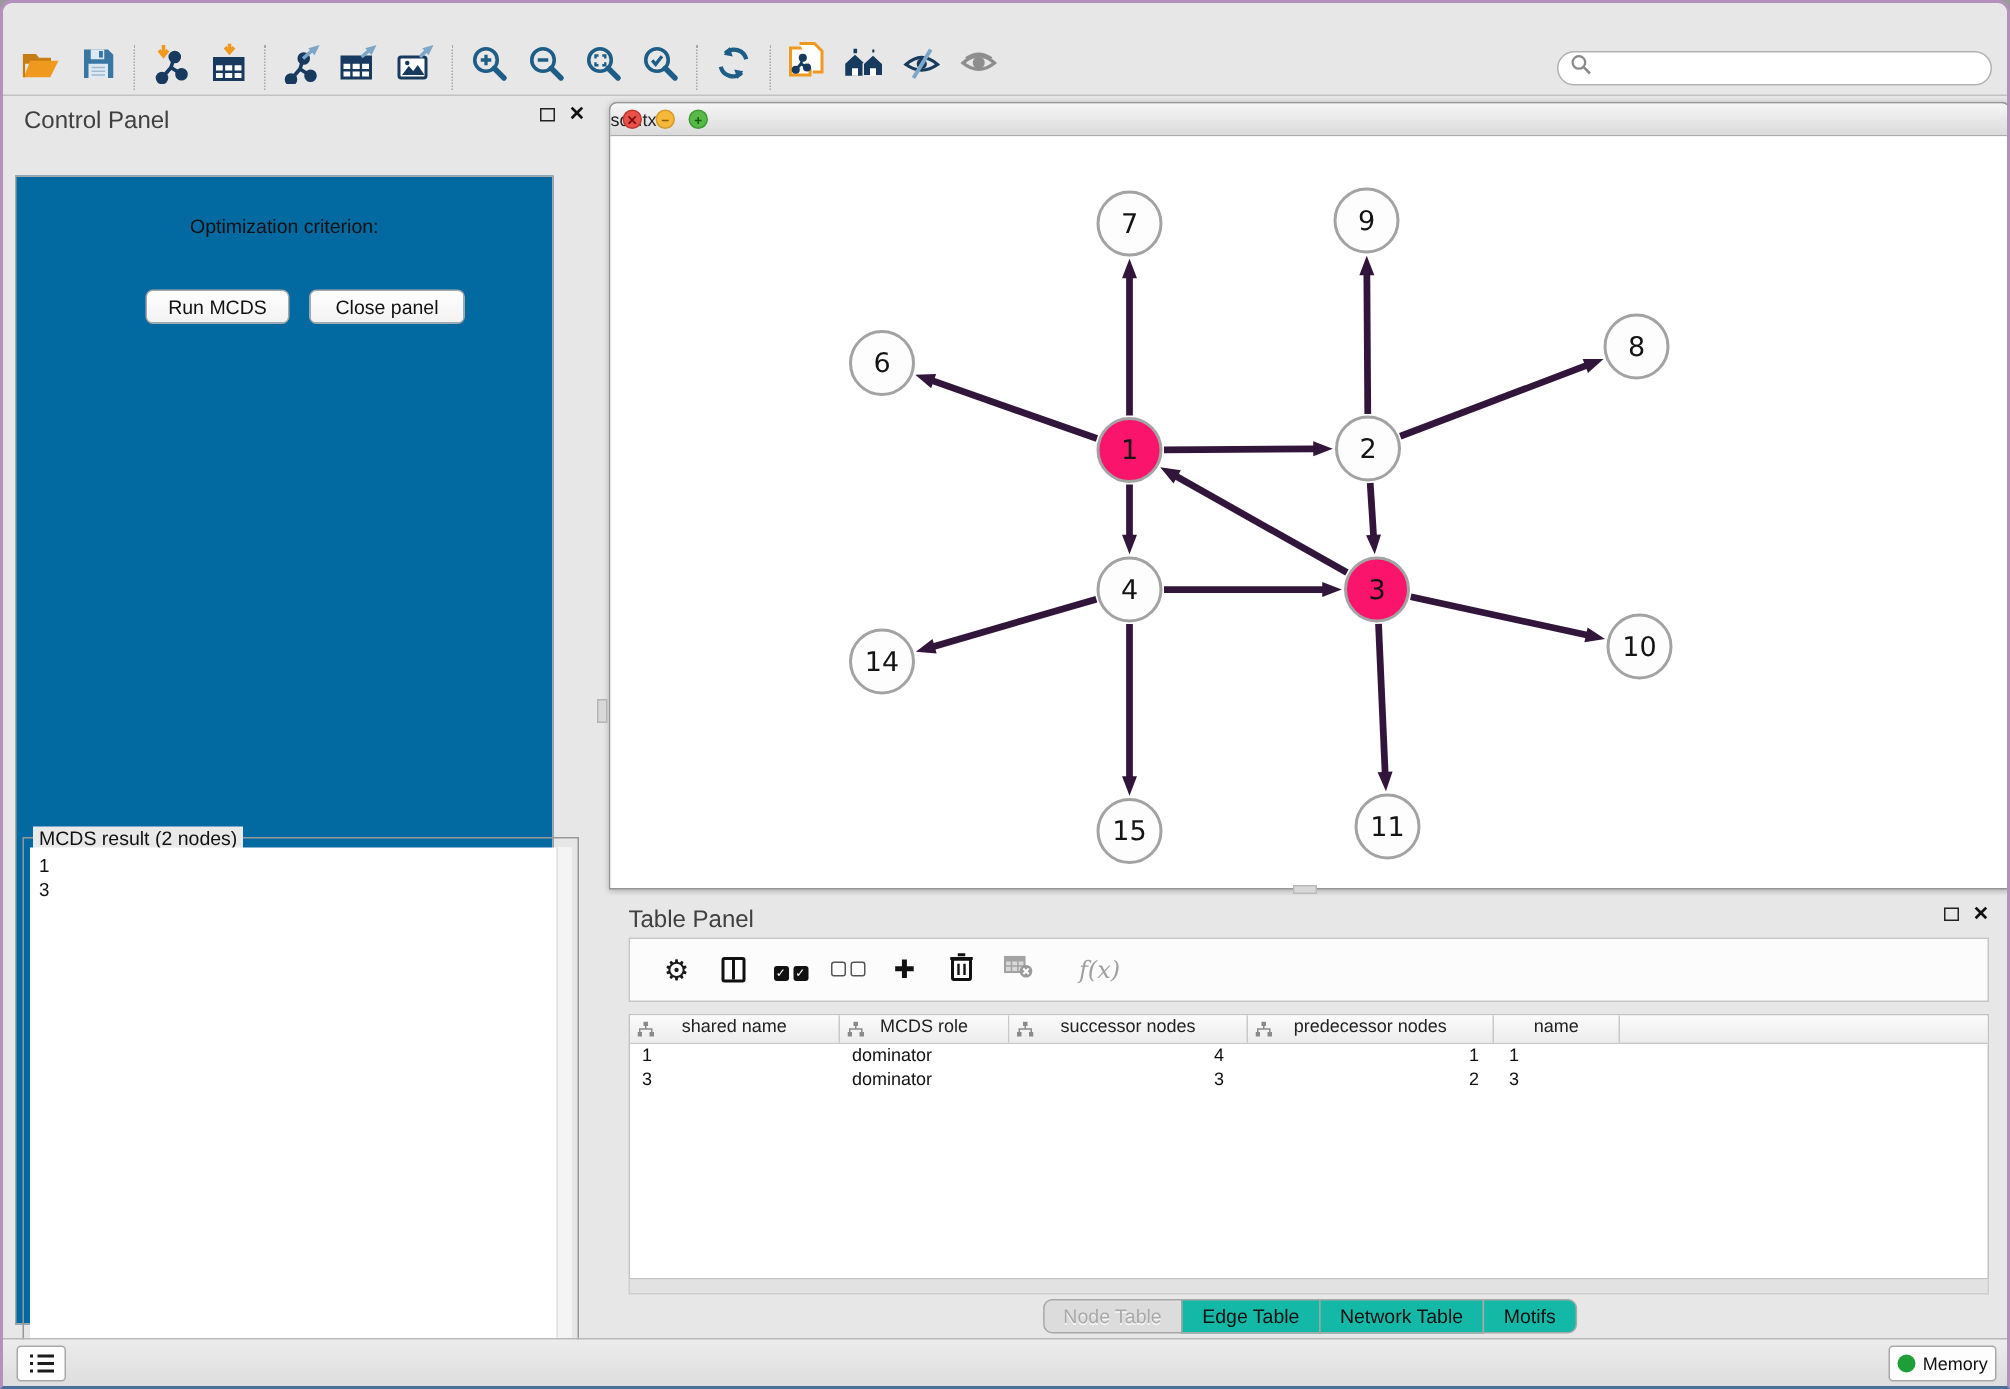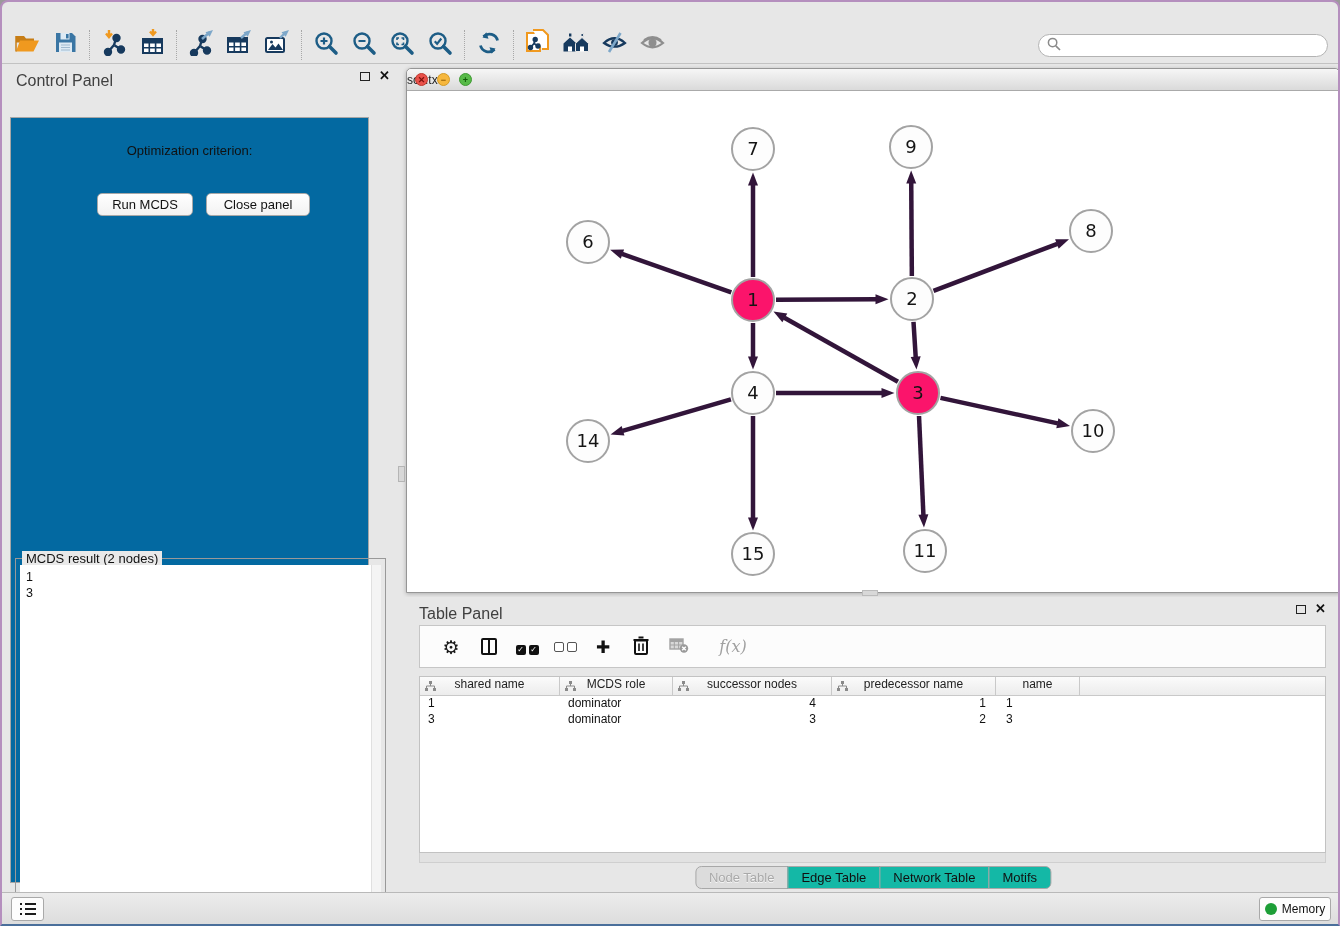--- a/index.html
+++ b/index.html
@@ -448,21 +448,21 @@
         </div>
         <div class="th c3">
           <span class="tree-ico"><svg width="11" height="11" viewBox="0 0 11 11">
                 <g fill="#8a8a8a">
                   <rect x="4" y="0" width="3" height="3"></rect>
                   <rect x="0" y="7" width="3" height="3"></rect>
                   <rect x="8" y="7" width="3" height="3"></rect>
                 </g>
                 <path d="M5.5 3v2M1.5 7V5h8v2" stroke="#8a8a8a" fill="none"></path>
               </svg></span>
-          <span>predecessor name</span>
+          <span>predecessor nodes</span>
         </div>
         <div class="th c4">
           <span>name</span>
         </div>
       </div>
       <div>
           <div class="trow">
             <div class="tcell c0">1</div>
             <div class="tcell c1">dominator</div>
             <div class="tcell c2">4</div>

